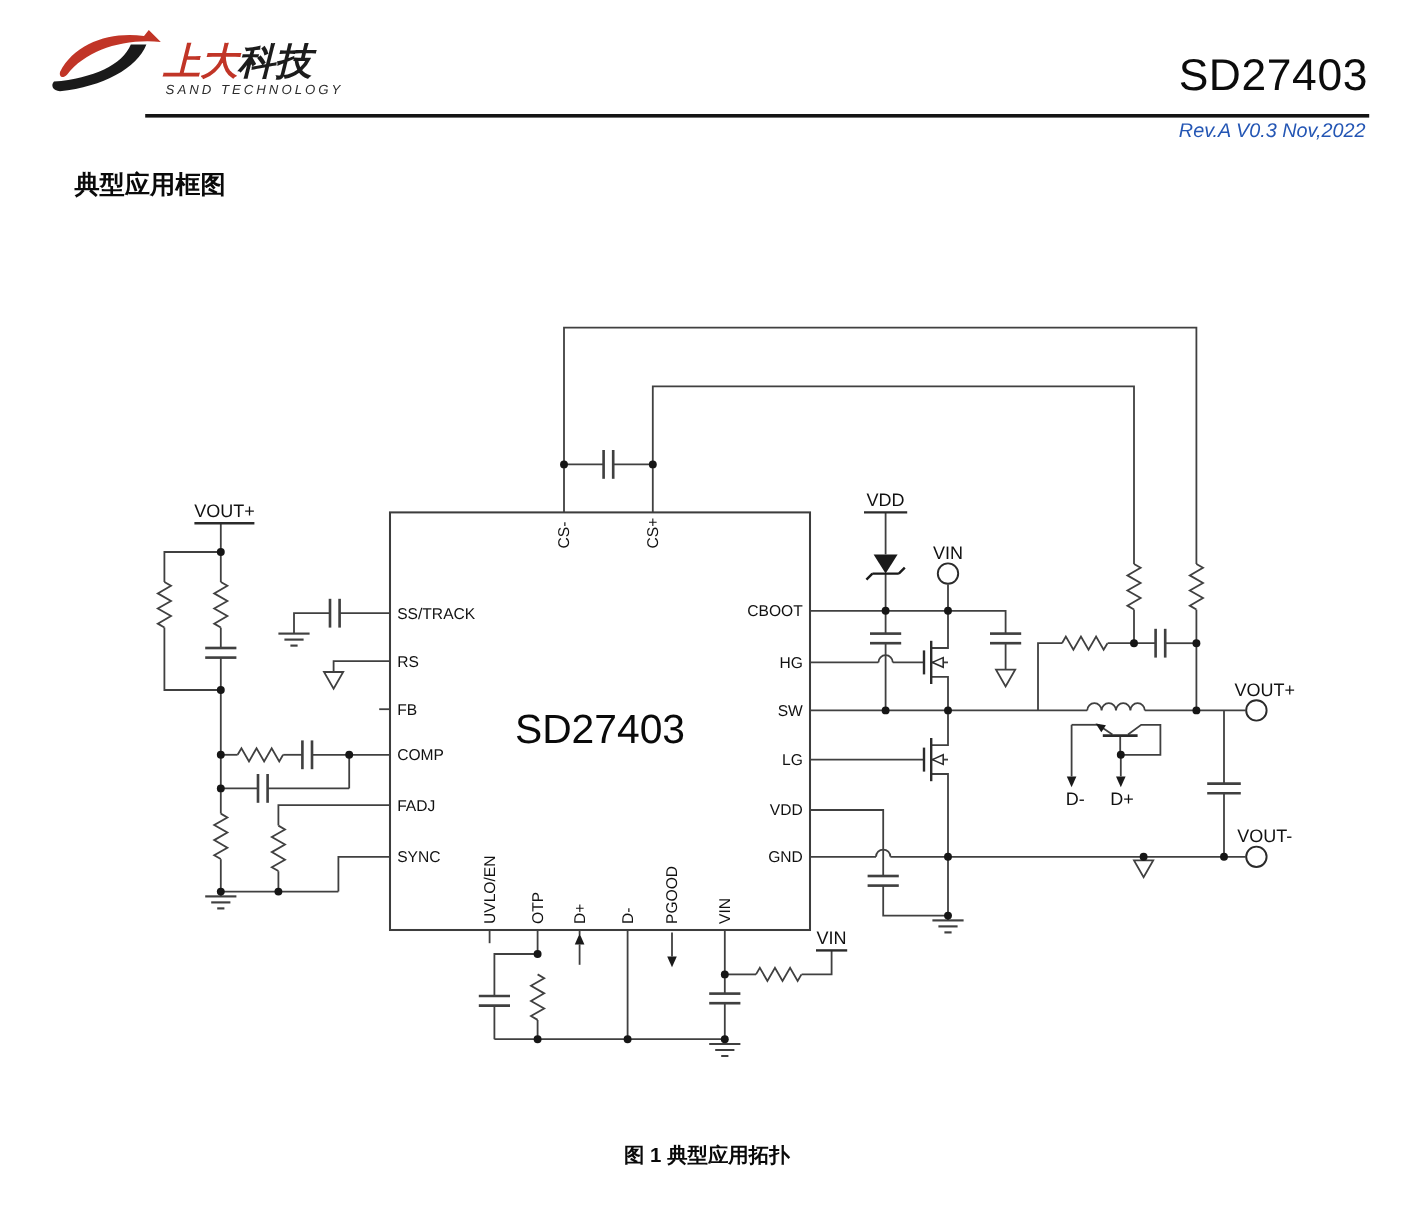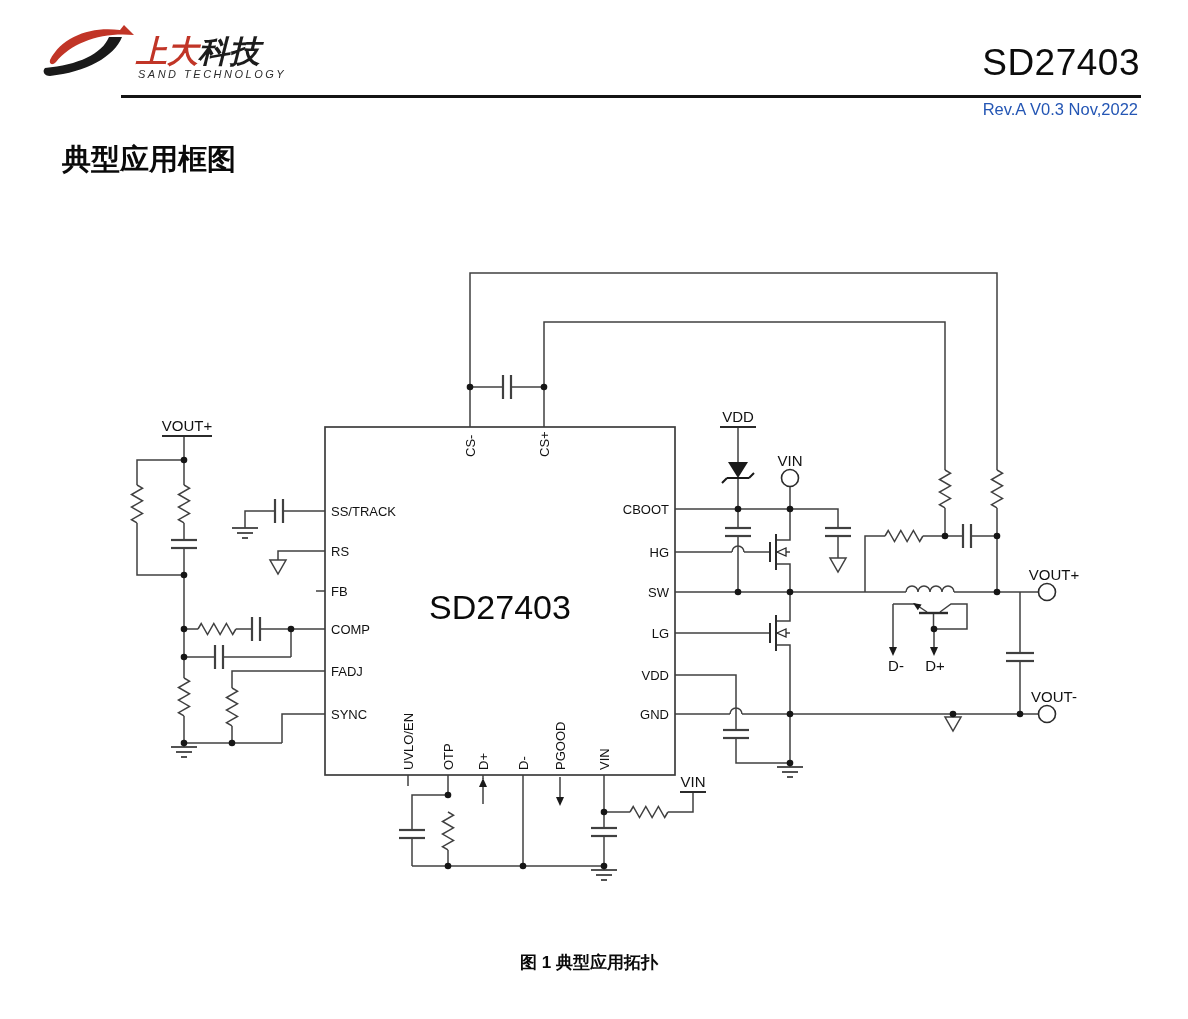--- a/index.html
+++ b/index.html
@@ -3,22 +3,22 @@
 <meta charset="utf-8">
 <style>
   html,body{margin:0;padding:0;}
   body{
     width:1188px;height:1019px;position:relative;background:#ffffff;
     font-family:"Liberation Sans", sans-serif;color:#111;overflow:hidden;
   }
   .abs{position:absolute;}
   #product-title{top:42px;right:48px;font-size:37px;letter-spacing:.5px;color:#0c0c0c;}
   #header-rule{top:95px;left:121px;width:1020px;height:3px;background:#141414;}
-  #revision-line{top:100px;right:50px;font-size:16.5px;color:#2456b4;}
-  #section-title{top:140px;left:62px;font-size:29px;font-weight:bold;color:#0a0a0a;}
+  #revision-line{top:100px;right:50px;font-size:16.5px;color:#2456b4;font-style:italic;}
+  #section-title{top:140px;left:62px;font-size:21px;font-weight:bold;color:#0a0a0a;}
   #figure-caption{top:951px;left:0;width:1178px;text-align:center;font-size:17px;font-weight:bold;color:#0a0a0a;}
   #logo-block{top:24px;left:40px;}
   svg text{font-family:"Liberation Sans", sans-serif;}
   .pin-label{font-size:13px;fill:#111;}
   .net-label{font-size:15px;fill:#111;}
   .chip-name{font-size:34px;fill:#0a0a0a;}
 </style>
 </head>
 <body>
 

